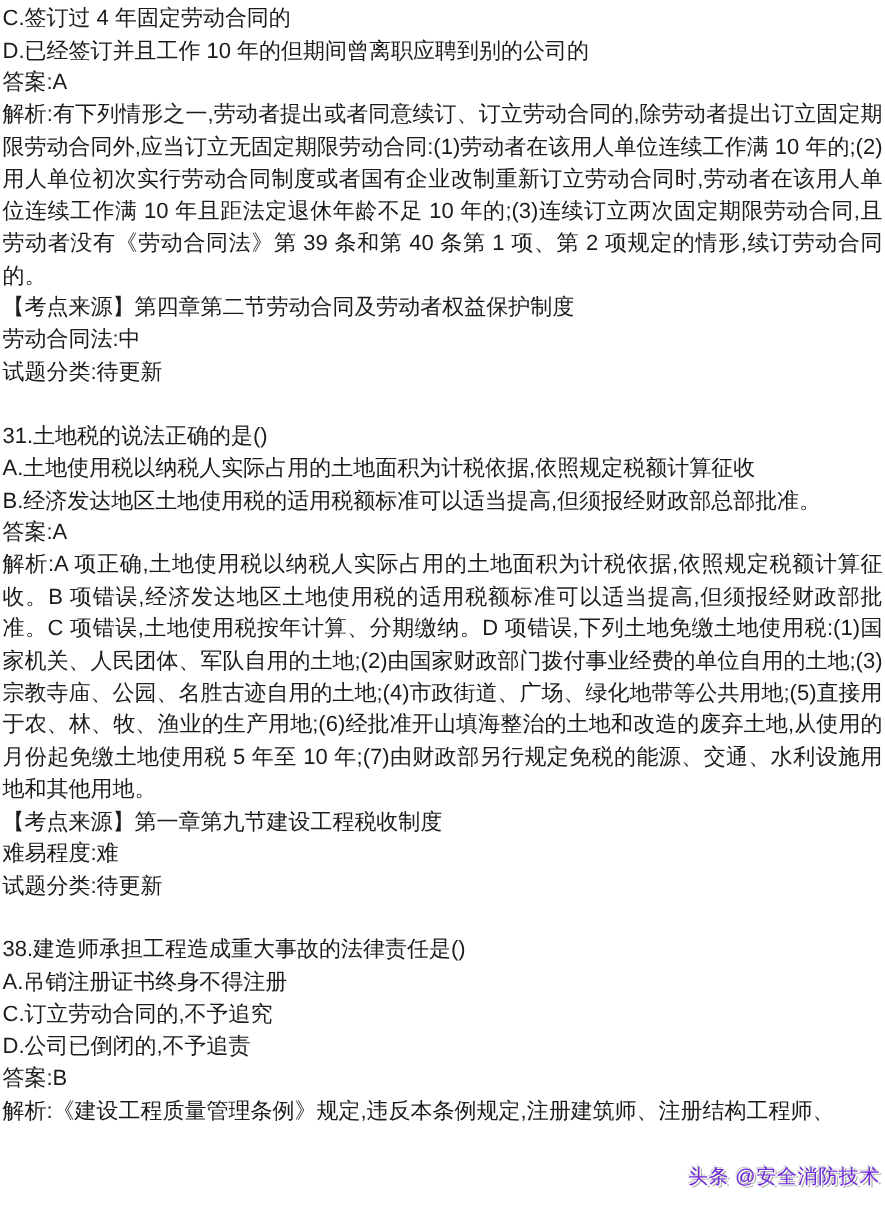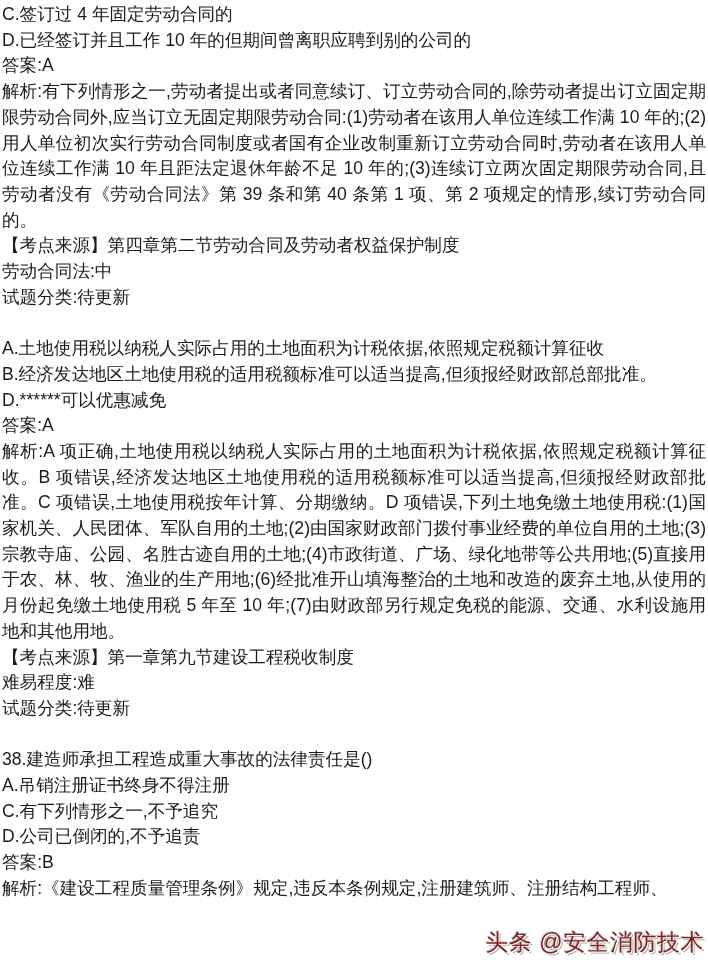--- a/index.html
+++ b/index.html
@@ -35,24 +35,24 @@
     margin-bottom: 0;
   }
   .doc p {
     margin: 0;
     padding: 0;
   }
   .watermark {
     position: absolute;
     top: 931px;
     right: 4px;
-    font-size: 23px;
+    font-size: 16px;
     line-height: 22px;
     letter-spacing: 0.5px;
-    color: #7f1d1d;
+    color: #6d28d9;
     text-shadow: 1px 1px 0 rgba(255,255,255,0.95), 2px 2px 0 rgba(110,110,110,0.55), -1px -1px 0 rgba(130,130,130,0.35);
     white-space: nowrap;
     pointer-events: none;
   }
 </style>
 </head>
 <body>
 
 <div class="page">
 
@@ -62,34 +62,34 @@
       <p>C.签订过 4 年固定劳动合同的</p>
       <p>D.已经签订并且工作 10 年的但期间曾离职应聘到别的公司的</p>
       <p>答案:A</p>
       <p>解析:有下列情形之一,劳动者提出或者同意续订、订立劳动合同的,除劳动者提出订立固定期限劳动合同外,应当订立无固定期限劳动合同:(1)劳动者在该用人单位连续工作满 10 年的;(2)用人单位初次实行劳动合同制度或者国有企业改制重新订立劳动合同时,劳动者在该用人单位连续工作满 10 年且距法定退休年龄不足 10 年的;(3)连续订立两次固定期限劳动合同,且劳动者没有《劳动合同法》第 39 条和第 40 条第 1 项、第 2 项规定的情形,续订劳动合同的。</p>
       <p>【考点来源】第四章第二节劳动合同及劳动者权益保护制度</p>
       <p>劳动合同法:中</p>
       <p>试题分类:待更新</p>
     </section>
 
     <section class="qblock">
+      <p>31.土地税的说法正确的是()</p>
       <p>A.土地使用税以纳税人实际占用的土地面积为计税依据,依照规定税额计算征收</p>
       <p>B.经济发达地区土地使用税的适用税额标准可以适当提高,但须报经财政部总部批准。</p>
-      <p>D.******可以优惠减免</p>
       <p>答案:A</p>
       <p>解析:A 项正确,土地使用税以纳税人实际占用的土地面积为计税依据,依照规定税额计算征收。B 项错误,经济发达地区土地使用税的适用税额标准可以适当提高,但须报经财政部批准。C 项错误,土地使用税按年计算、分期缴纳。D 项错误,下列土地免缴土地使用税:(1)国家机关、人民团体、军队自用的土地;(2)由国家财政部门拨付事业经费的单位自用的土地;(3)宗教寺庙、公园、名胜古迹自用的土地;(4)市政街道、广场、绿化地带等公共用地;(5)直接用于农、林、牧、渔业的生产用地;(6)经批准开山填海整治的土地和改造的废弃土地,从使用的月份起免缴土地使用税 5 年至 10 年;(7)由财政部另行规定免税的能源、交通、水利设施用地和其他用地。</p>
       <p>【考点来源】第一章第九节建设工程税收制度</p>
       <p>难易程度:难</p>
       <p>试题分类:待更新</p>
     </section>
 
     <section class="qblock">
       <p>38.建造师承担工程造成重大事故的法律责任是()</p>
       <p>A.吊销注册证书终身不得注册</p>
-      <p>C.有下列情形之一,不予追究</p>
+      <p>C.订立劳动合同的,不予追究</p>
       <p>D.公司已倒闭的,不予追责</p>
       <p>答案:B</p>
       <p>解析:《建设工程质量管理条例》规定,违反本条例规定,注册建筑师、注册结构工程师、</p>
     </section>
 
   </div>
 
   <div class="watermark">头条 @安全消防技术</div>
 
 </div>

